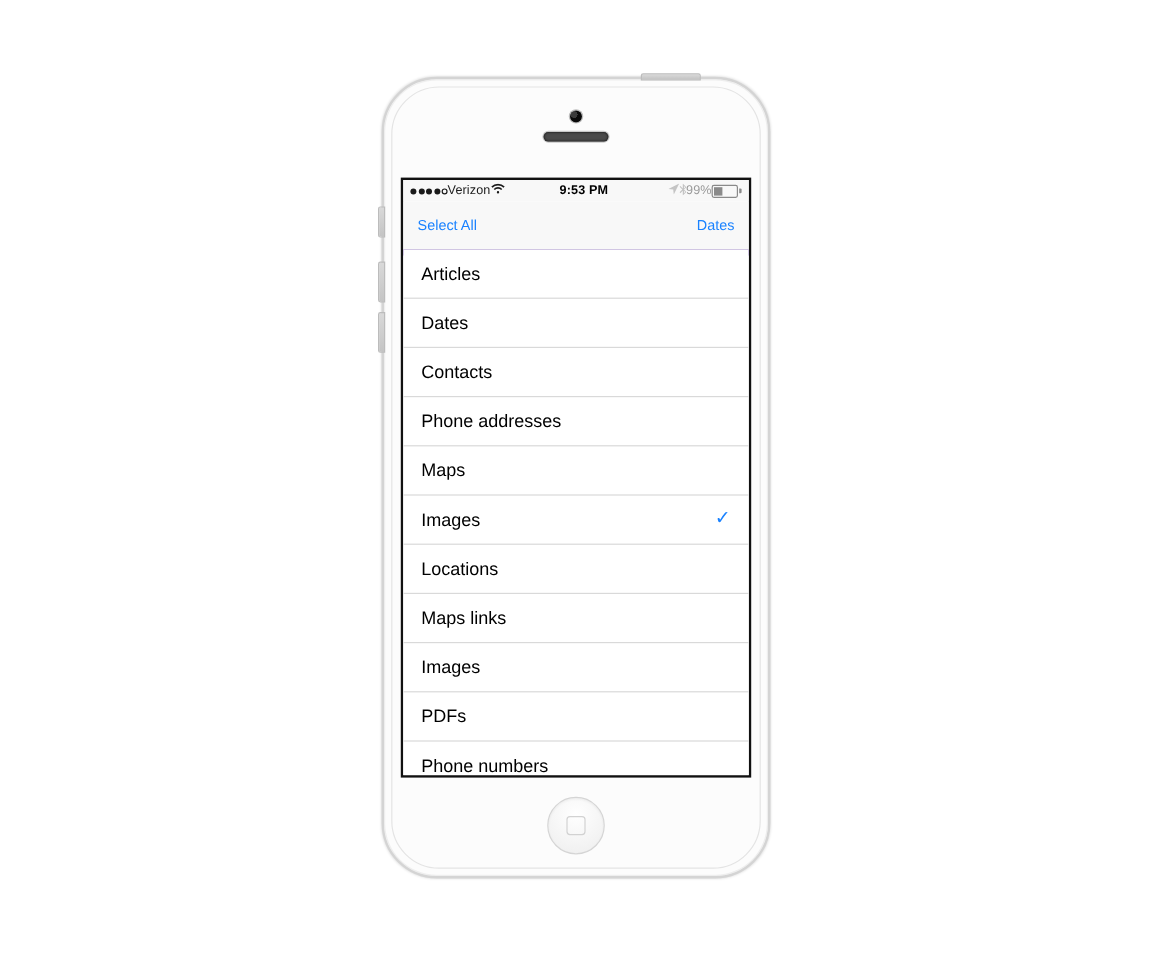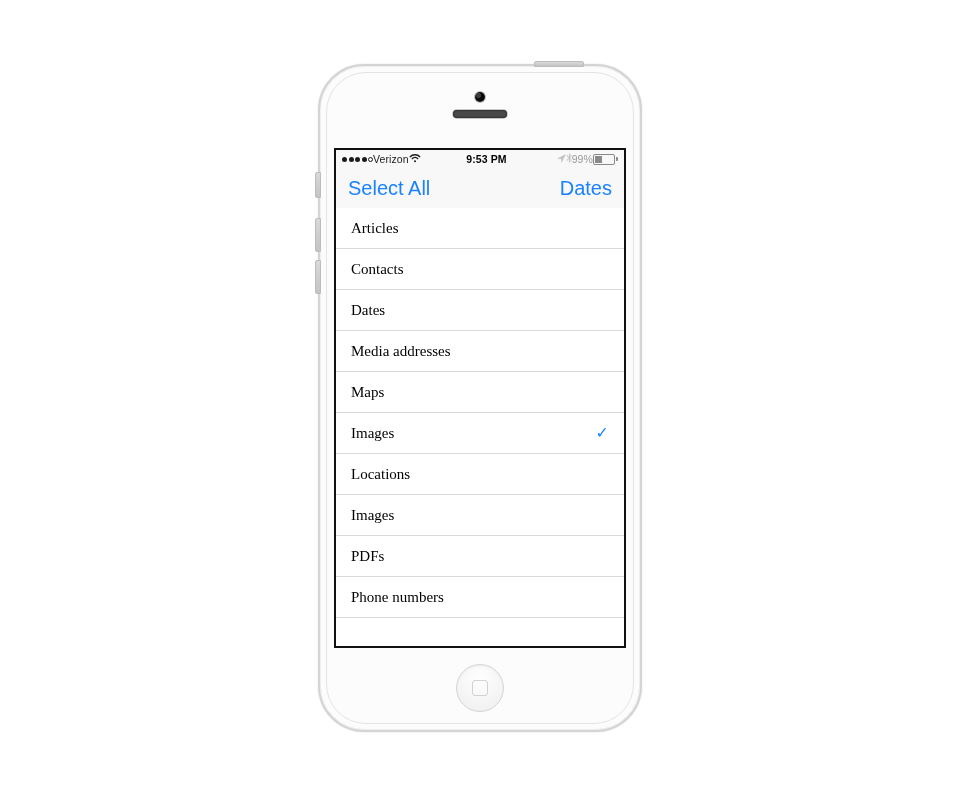--- a/index.html
+++ b/index.html
@@ -152,21 +152,21 @@
 
   
   .nav-bar {
     height: 40px;
     background: #f8f8f8;
     border-bottom: 5px solid #4c1d95;
     display: flex;
     align-items: center;
     justify-content: space-between;
     padding: 0 12px;
-    font-size: 20px;
+    font-size: 12px;
     text-align: center;
   }
   .nav-link {
     color: #1a82ff;
     font-weight: 400;
     cursor: default;
   }
 
   
   .list {
@@ -179,21 +179,21 @@
   .row {
     height: 40px;
     padding: 0 15px;
     display: flex;
     align-items: center;
     font-size: 15px;
     color: #000;
     border-bottom: 1px solid #d9d9d9;
     position: relative;
   }
-  .row .label { flex: 1; font-family: Liberation Serif, serif; }
+  .row .label { flex: 1; }
   .row .check {
     color: #1a82ff;
     font-size: 16px;
     line-height: 1;
     display: none;
   }
   .row.selected .check { display: inline; }
 
   
   .faint { opacity: .55; }
@@ -256,39 +256,42 @@
     <div class="nav-bar">
       <span class="nav-link">Select All</span>
       <span class="nav-link">Dates</span>
     </div>
 
     <div class="list" id="list">
         <div class="row">
           <span class="label">Articles</span>
         </div>
         <div class="row">
+          <span class="label">Dates</span>
+        </div>
+        <div class="row">
           <span class="label">Contacts</span>
         </div>
         <div class="row">
-          <span class="label">Dates</span>
-        </div>
-        <div class="row">
-          <span class="label">Media addresses</span>
+          <span class="label">Phone addresses</span>
         </div>
         <div class="row">
           <span class="label">Maps</span>
         </div>
         <div class="row selected">
           <span class="label">Images</span>
           <span class="check">✓</span>
         </div>
         <div class="row">
           <span class="label">Locations</span>
         </div>
         <div class="row">
+          <span class="label">Maps links</span>
+        </div>
+        <div class="row">
           <span class="label">Images</span>
         </div>
         <div class="row">
           <span class="label">PDFs</span>
         </div>
         <div class="row">
           <span class="label">Phone numbers</span>
         </div>
       </div>
 

